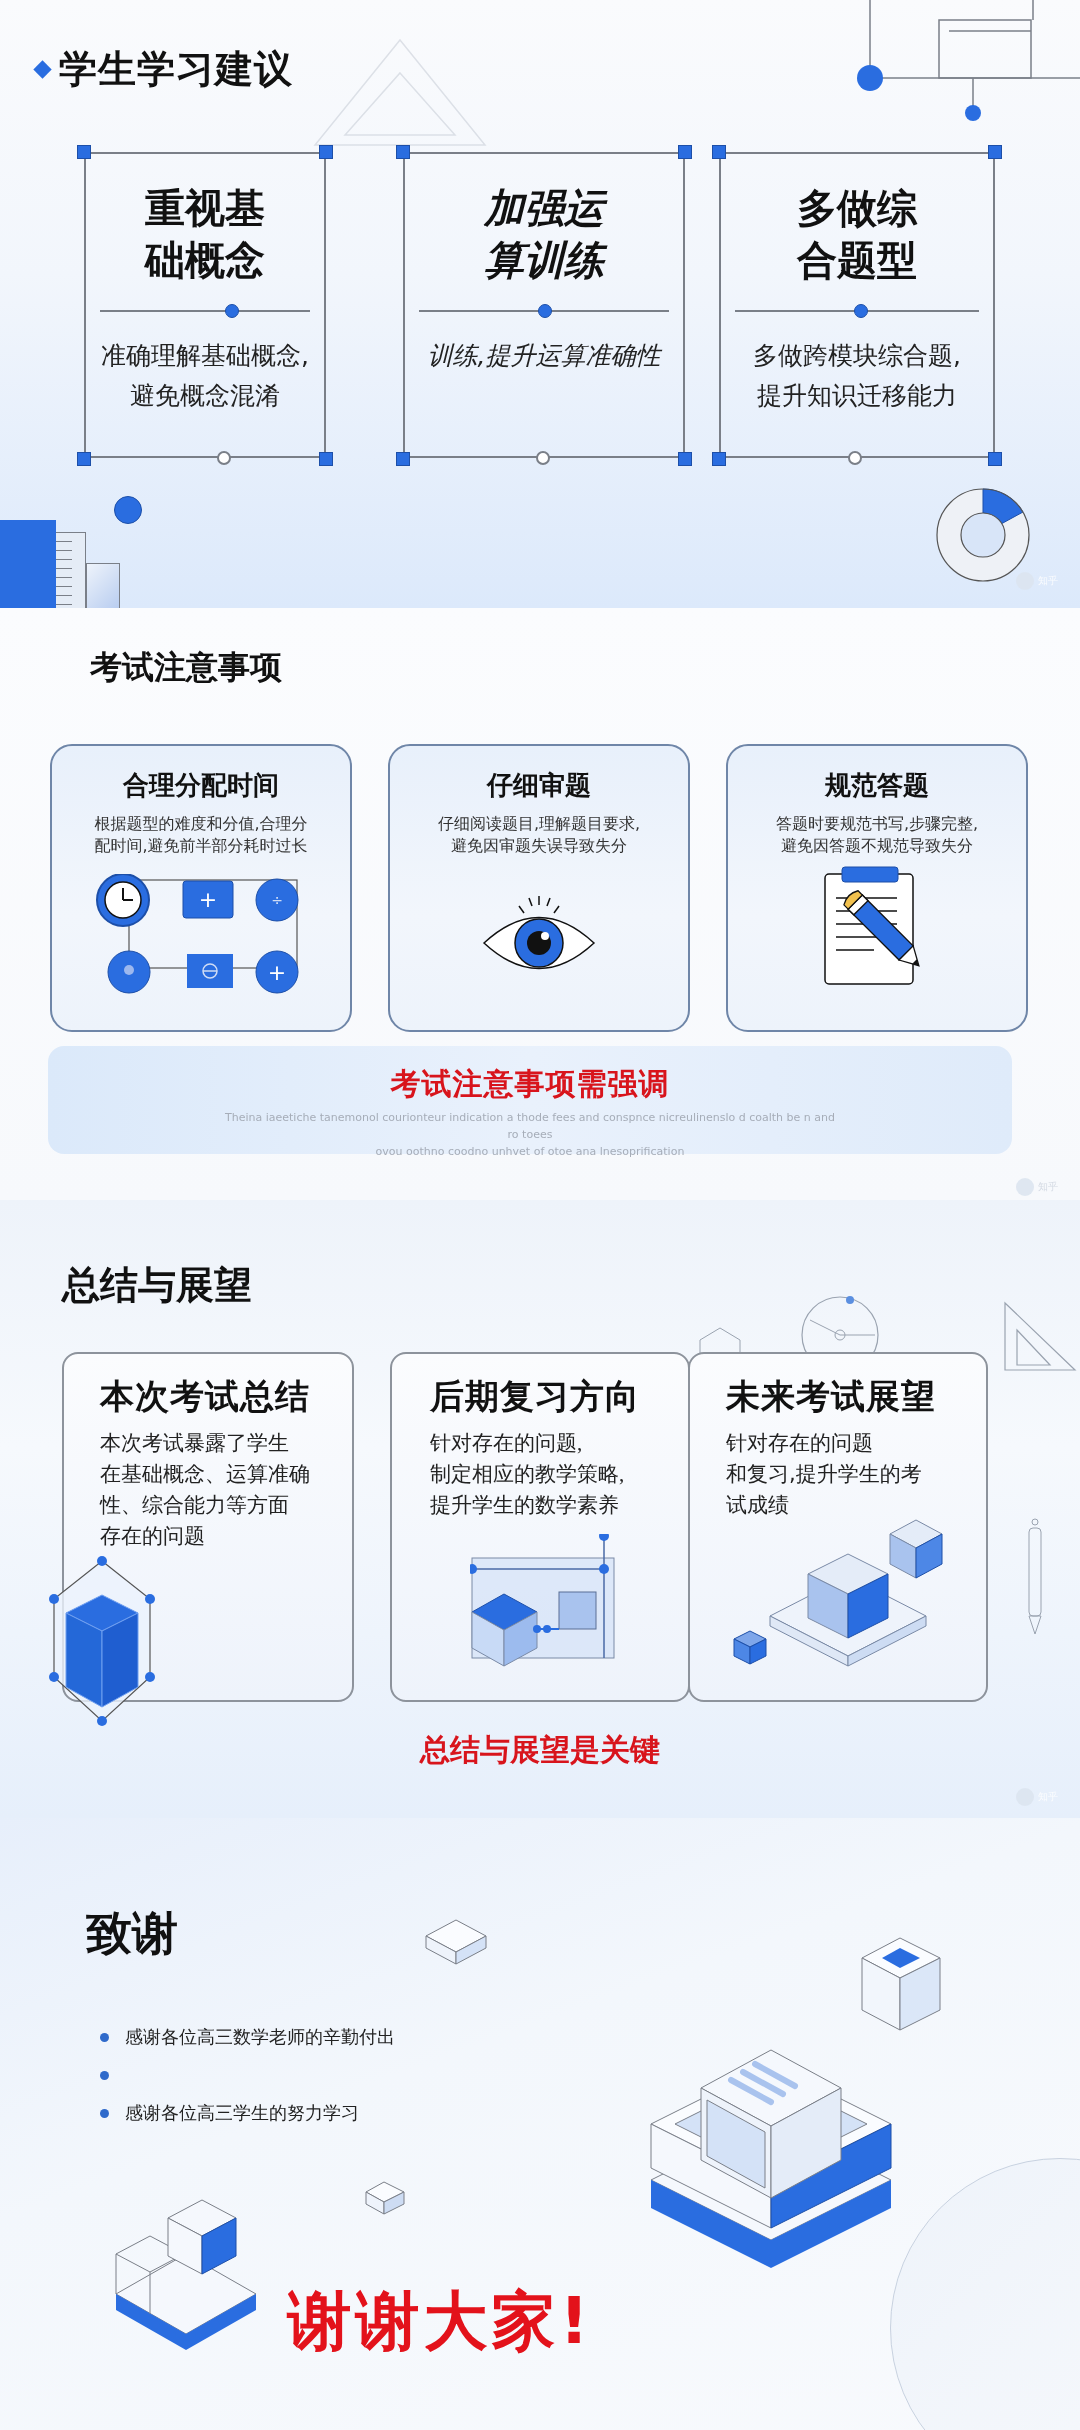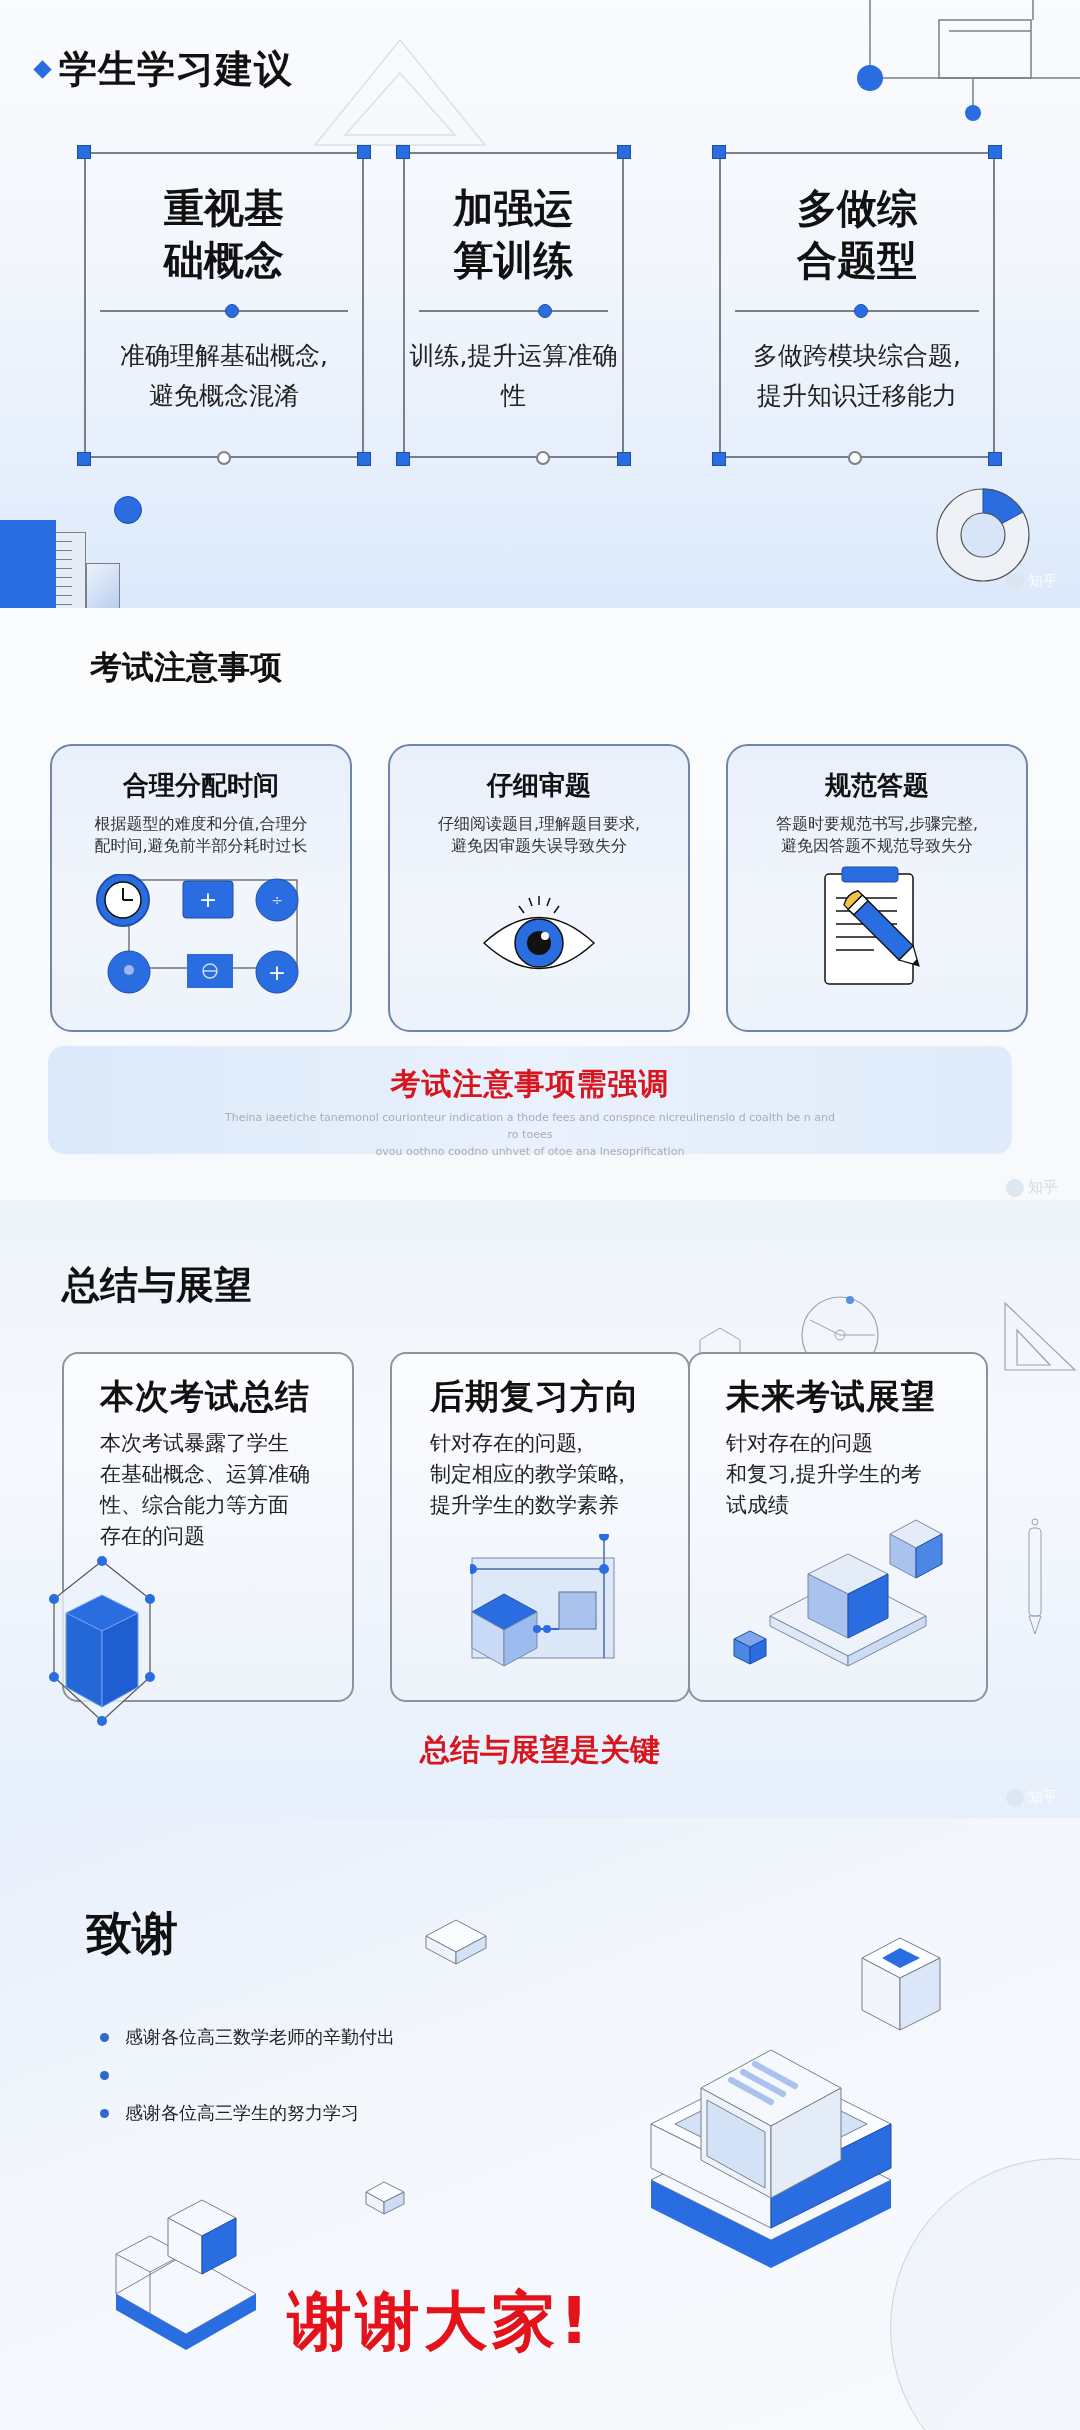--- a/index.html
+++ b/index.html
@@ -6,21 +6,21 @@
   html, body { width: 1080px; height: 2430px; overflow: hidden; background: #f3f6fb; }
   body { font-family: "DejaVu Sans", "Liberation Sans", sans-serif; color: #111; position: relative; }
 
   .slide { position: absolute; left: 0; width: 1080px; overflow: hidden; }
   .grid-bg {
     background-image:
       linear-gradient(rgba(180,195,215,0.18) 1px, transparent 1px),
       linear-gradient(90deg, rgba(180,195,215,0.18) 1px, transparent 1px);
     background-size: 60px 60px;
   }
-  .watermark { position: absolute; right: 22px; font-size: 15px; color: rgba(255,255,255,0.85); display:flex; align-items:center; gap:4px; }
+  .watermark { position: absolute; right: 22px; font-size: 10px; color: rgba(255,255,255,0.85); display:flex; align-items:center; gap:4px; }
   .watermark .wm-dot { width: 18px; height: 18px; border-radius: 50%; background: rgba(220,228,240,0.9); display:inline-block; }
 
   
   #s1 { top: 0; height: 608px; background: linear-gradient(180deg, #fafbfd 0%, #f2f6fc 45%, #dce9fb 100%); }
   #s1 .title-wrap { position: absolute; left: 36px; top: 44px; display:flex; align-items:center; gap: 10px; }
   #s1 .diamond { width: 13px; height: 13px; background: #2a6de0; transform: rotate(45deg); }
   #s1 .title { font-size: 38px; font-weight: 700; color: #111; letter-spacing: 1px; }
   .frame-card { position: absolute; top: 152px; height: 306px; border: 2px solid #7a7f88; border-bottom: none; }
   .frame-card .bottom-line { position:absolute; left:-2px; right:-2px; bottom:0; height:2px; background:#7a7f88; }
   .frame-card .corner { position:absolute; width:14px; height:14px; background:#2a6de0; border:1px solid #1d4fa8; }
@@ -80,40 +80,40 @@
   <svg style="position:absolute;left:300px;top:35px;opacity:0.35" width="200" height="120" viewBox="0 0 200 120">
     <polygon points="100,5 185,110 15,110" fill="none" stroke="#aab2bf" stroke-width="1.5"></polygon>
     <polygon points="100,38 155,100 45,100" fill="none" stroke="#aab2bf" stroke-width="1.5"></polygon>
   </svg>
 
   <div class="title-wrap">
     <span class="diamond"></span>
     <span class="title">学生学习建议</span>
   </div>
 
-  <div class="frame-card" style="left:84px;width:280px;padding-left:12px;">
+  <div class="frame-card" style="left:84px;width:242px;padding-left:12px;">
     <span class="corner c-tl"></span>
     <span class="corner c-tr"></span>
     <div class="head">
         <div>重视基</div>
         <div>础概念</div>
       </div>
     <div class="mid-line"></div>
     <span class="mid-dot" style="left:139px;"></span>
     <div class="body">
         <div>准确理解基础概念,</div>
         <div>避免概念混淆</div>
       </div>
     <div class="bottom-line"></div>
     <span class="bot-ring" style="left:131px;"></span>
     <span class="corner c-bl"></span>
     <span class="corner c-br"></span>
   </div>
 
-  <div class="frame-card" style="left:403px;width:221px;">
+  <div class="frame-card" style="left:403px;width:282px;font-style:italic;">
     <span class="corner c-tl"></span>
     <span class="corner c-tr"></span>
     <div class="head">
         <div>加强运</div>
         <div>算训练</div>
       </div>
     <div class="mid-line"></div>
     <span class="mid-dot" style="left:133px;"></span>
     <div class="body" style="left:-4px;right:-4px;">
         <div>训练,提升运算准确性</div>

